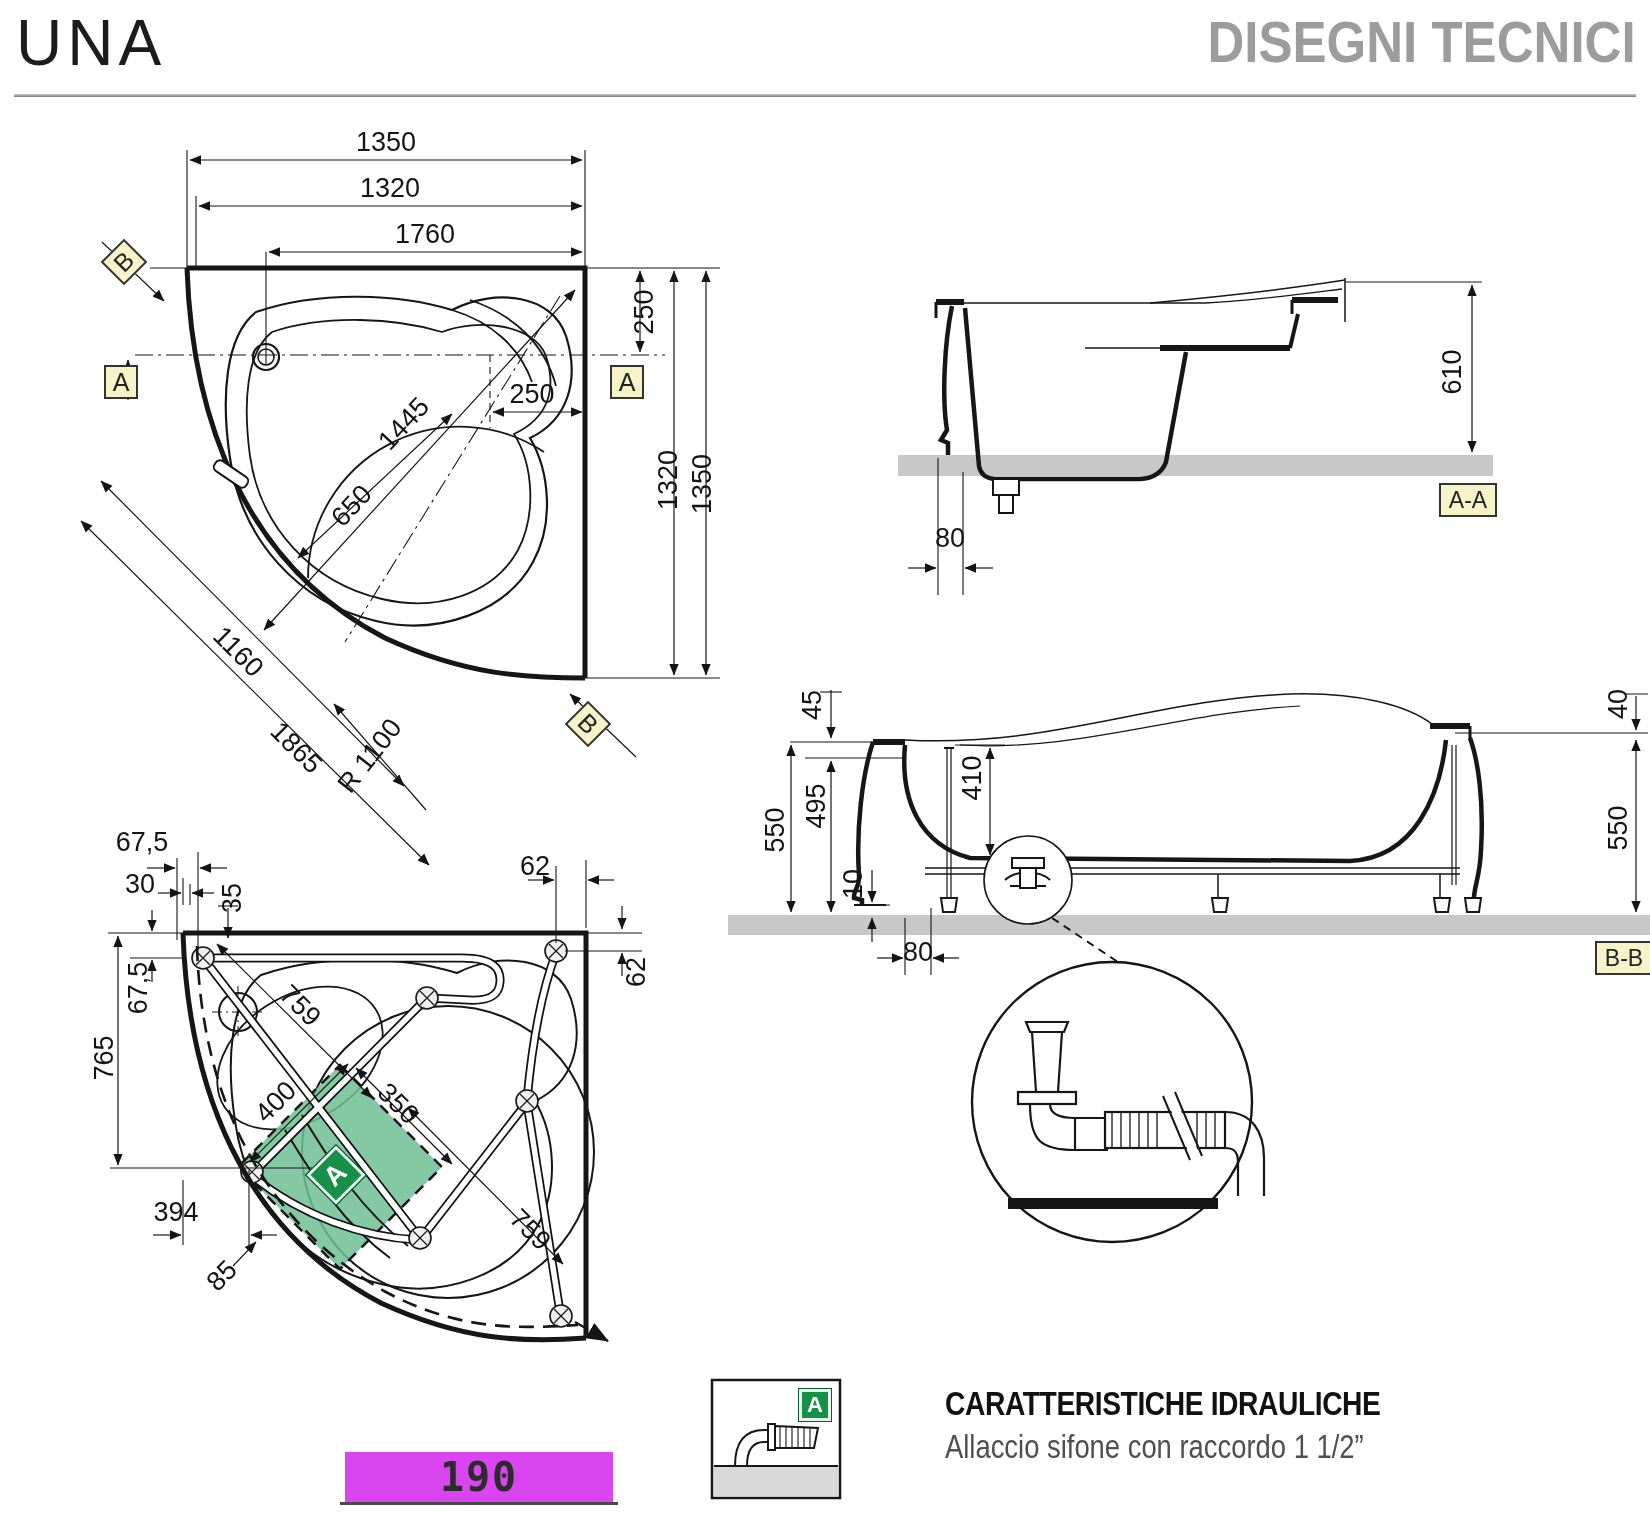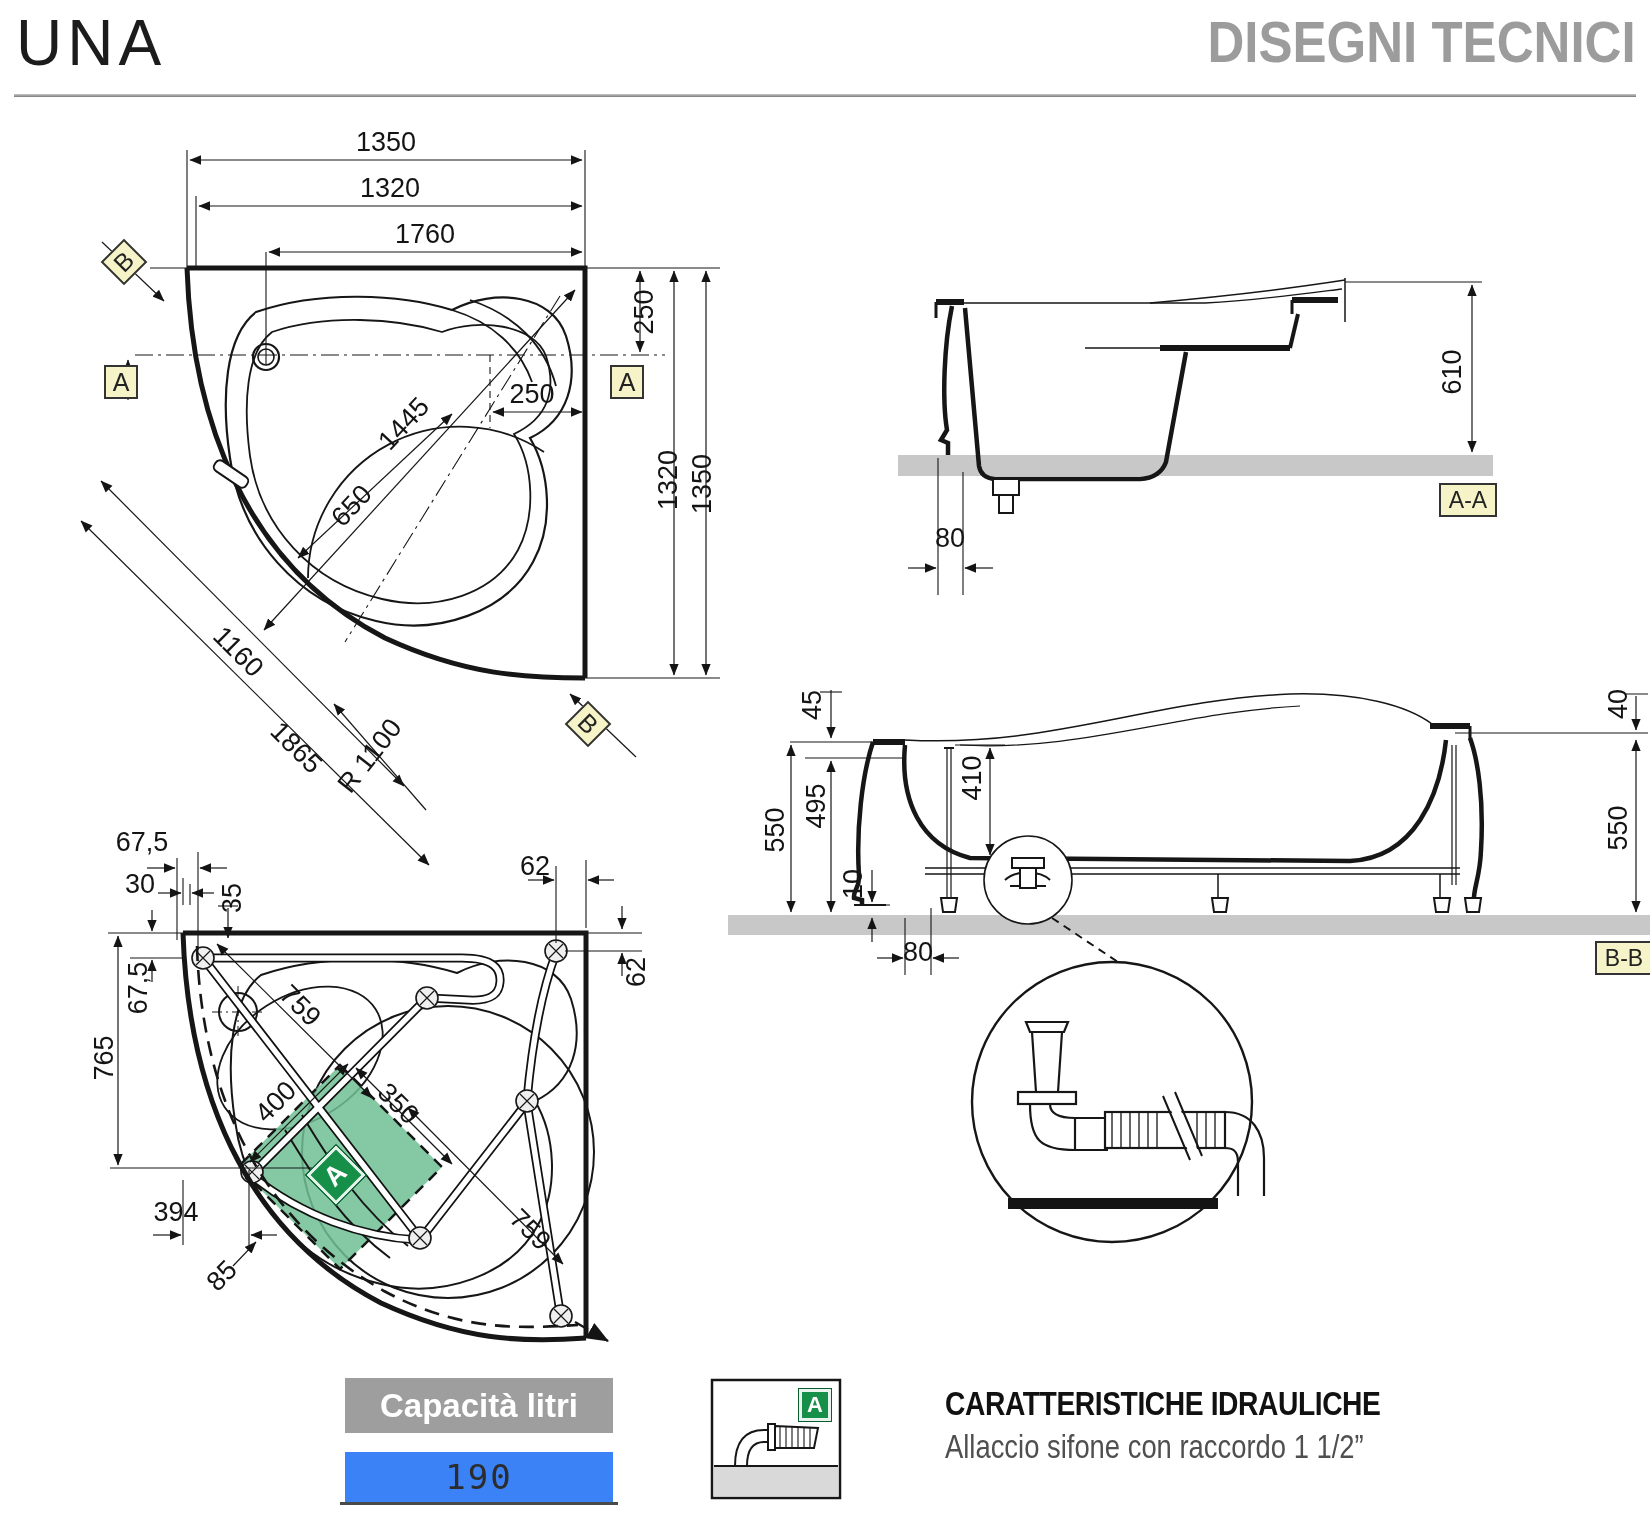--- a/index.html
+++ b/index.html
@@ -28,23 +28,23 @@
   .badge-sq{width:34px;height:34px;transform:translate(-50%,-50%);}
   .badge-dia{width:33px;height:33px;transform:translate(-50%,-50%) rotate(45deg);}
   .badge-wide{width:58px;height:34px;transform:translate(-50%,-50%);font-size:23px;}
   .badge-green{position:absolute;display:flex;align-items:center;justify-content:center;
          background:#168f48;border:1px solid #0b5c2e;box-shadow:inset 0 0 0 3px rgba(255,255,255,.9);
          color:#fff;font-weight:700;box-sizing:border-box;}
   .rot-inner-m90{transform:rotate(-90deg);}
   
   .cap-banner{position:absolute;left:345px;top:1378px;width:268px;height:55px;background:#9e9e9e;
       display:flex;align-items:center;justify-content:center;color:#fff;font-weight:700;font-size:33px;}
-  .cap-value{position:absolute;left:345px;top:1452px;width:268px;height:50px;background:#3b82f6;
+  .cap-value{position:absolute;left:345px;top:1452px;width:268px;height:50px;background:#d946ef;
       display:flex;align-items:center;justify-content:center;color:#2c2c2c;
-      font-family:"DejaVu Sans Mono",monospace;font-size:34px;letter-spacing:2px;}
+      font-family:"DejaVu Sans Mono",monospace;font-size:40px;letter-spacing:2px;font-weight:bold;}
   .cap-underline{position:absolute;left:340px;top:1502px;width:278px;height:3px;background:#4a4a4a;}
   
   .hyd-title{position:absolute;left:945px;top:1384px;font-size:34px;font-weight:700;color:#111;
       transform:scaleX(.83);transform-origin:left top;letter-spacing:-.5px;}
   .hyd-sub{position:absolute;left:945px;top:1428px;font-size:33px;color:#4f4f4f;
       transform:scaleX(.83);transform-origin:left top;}
   svg{position:absolute;left:0;top:0;}
 </style>
 </head>
 <body>
@@ -346,23 +346,20 @@
   <span class="dim r45" style="left:398px;top:1104px;">350</span>
   <span class="dim r0" style="left:176px;top:1212px;">394</span>
   <span class="dim rm45" style="left:222px;top:1276px;">85</span>
   <span class="dim r45" style="left:530px;top:1230px;">759</span>
 
   <div class="badge-green" style="left:336px;top:1175px;width:44px;height:44px;font-size:27px;
        transform:translate(-50%,-50%) rotate(45deg);">
     <span class="rot-inner-m90">A</span>
     </div>
 
-  <div class="cap-banner">
-    <span>Capacità litri</span>
-    </div>
   <div class="cap-value">
     <span>190</span>
     </div>
   <div class="cap-underline"></div>
 
   <div class="badge-green" style="left:798px;top:1388px;width:34px;height:34px;font-size:22px;">
     <span>A</span>
     </div>
   <div class="hyd-title">CARATTERISTICHE IDRAULICHE</div>
   <div class="hyd-sub">Allaccio sifone con raccordo 1 1/2”</div>

